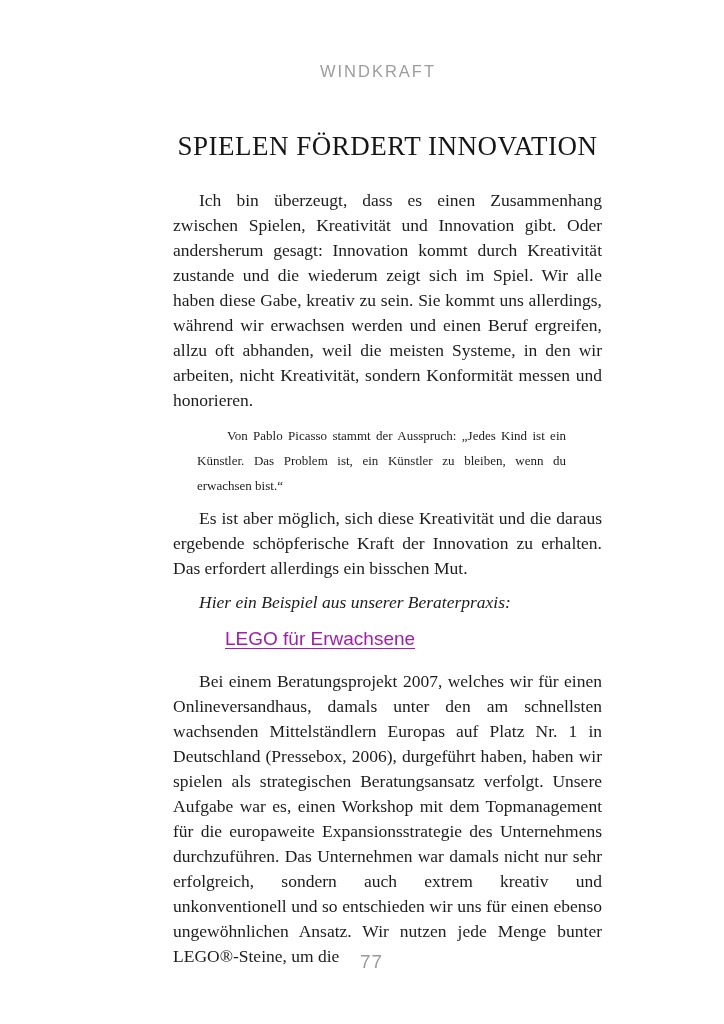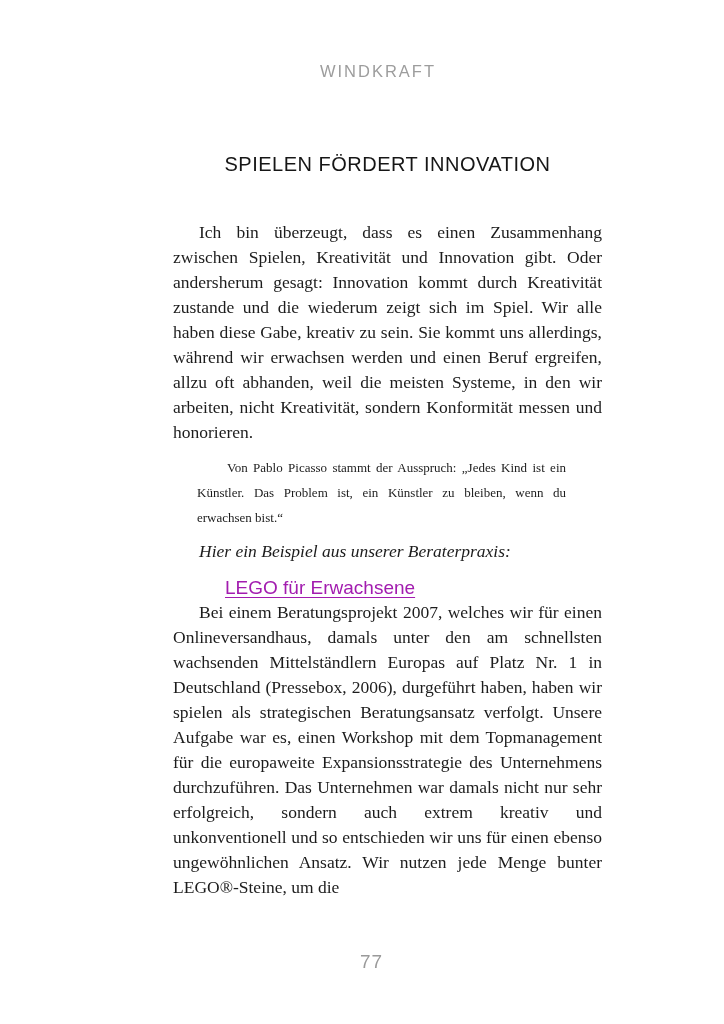--- a/index.html
+++ b/index.html
@@ -26,40 +26,40 @@
   }
   .running-head {
     text-align: center;
     font-family: "Liberation Sans", "DejaVu Sans", sans-serif;
     font-size: 16.5px;
     line-height: 18px;
     letter-spacing: 2px;
     color: #9d9d9d;
   }
   .title {
-    margin-top: 72px;
+    margin-top: 54px;
     text-align: center;
-    font-family: Liberation Sans, sans-serif;
-    font-size: 20px;
+    font-family: Liberation Serif, serif;
+    font-size: 27px;
     line-height: 24px;
     letter-spacing: 0.5px;
     font-weight: 400;
     color: #161616;
   }
   .body-para {
     margin: 0;
     margin-top: 9px;
     font-size: 17.5px;
     line-height: 25px;
     text-align: justify;
     text-indent: 26px;
     color: #1c1c1c;
   }
   .para-first {
-    margin-top: 44px;
+    margin-top: 30px;
   }
   .quote-para {
     margin: 0;
     margin-top: 10px;
     margin-left: 24px;
     margin-right: 36px;
     font-size: 13px;
     line-height: 25px;
     text-align: justify;
     text-indent: 30px;
@@ -72,21 +72,21 @@
     margin-top: 12px;
     margin-left: 52px;
     font-family: "Liberation Sans", "DejaVu Sans", sans-serif;
     font-size: 19px;
     line-height: 23px;
     font-weight: 400;
     color: #a21caf;
     text-decoration: underline;
     text-underline-offset: 3px;
   }
-  .para-last { margin-top: 1px; }
+  .para-last { margin-top: 19px; }
   .page-number {
     position: absolute;
     top: 953px;
     left: 95px;
     right: 76px;
     text-align: center;
     font-family: "Liberation Sans", "DejaVu Sans", sans-serif;
     font-size: 19px;
     line-height: 18px;
     letter-spacing: 1px;
@@ -99,20 +99,21 @@
 <div class="page">
   <div class="running-head">WINDKRAFT</div>
 
   <div class="column">
     <h1 class="title">SPIELEN FÖRDERT INNOVATION</h1>
 
     <p class="body-para para-first">Ich bin überzeugt, dass es einen Zusammenhang zwischen Spielen, Kreativität und Innovation gibt. Oder andersherum gesagt: Innovation kommt durch Kreativität zustande und die wiederum zeigt sich im Spiel. Wir alle haben diese Gabe, kreativ zu sein. Sie kommt uns allerdings, während wir erwachsen werden und einen Beruf ergreifen, allzu oft abhanden, weil die meisten Systeme, in den wir arbeiten, nicht Kreativität, sondern Konformität messen und honorieren.</p>
 
     <p class="quote-para">Von Pablo Picasso stammt der Ausspruch: „Jedes Kind ist ein Künstler. Das Problem ist, ein Künstler zu bleiben, wenn du erwachsen bist.“</p>
 
+    <p class="body-para para-after-quote">Es ist aber möglich, sich diese Kreativität und die daraus ergebende schöpferische Kraft der Innovation zu erhalten. Das erfordert allerdings ein bisschen Mut.</p>
 
     <p class="body-para para-lead-in">Hier ein Beispiel aus unserer Beraterpraxis:</p>
 
     <h2 class="subheading">LEGO für Erwachsene</h2>
 
     <p class="body-para para-last">Bei einem Beratungsprojekt 2007, welches wir für einen Onlineversandhaus, damals unter den am schnellsten wachsenden Mittelständlern Europas auf Platz Nr. 1 in Deutschland (Pressebox, 2006), durgeführt haben, haben wir spielen als strategischen Beratungsansatz verfolgt. Unsere Aufgabe war es, einen Workshop mit dem Topmanagement für die europaweite Expansionsstrategie des Unternehmens durchzuführen. Das Unternehmen war damals nicht nur sehr erfolgreich, sondern auch extrem kreativ und unkonventionell und so entschieden wir uns für einen ebenso ungewöhnlichen Ansatz. Wir nutzen jede Menge bunter LEGO®-Steine, um die</p>
   </div>
 
   <div class="page-number">77</div>
 </div>

